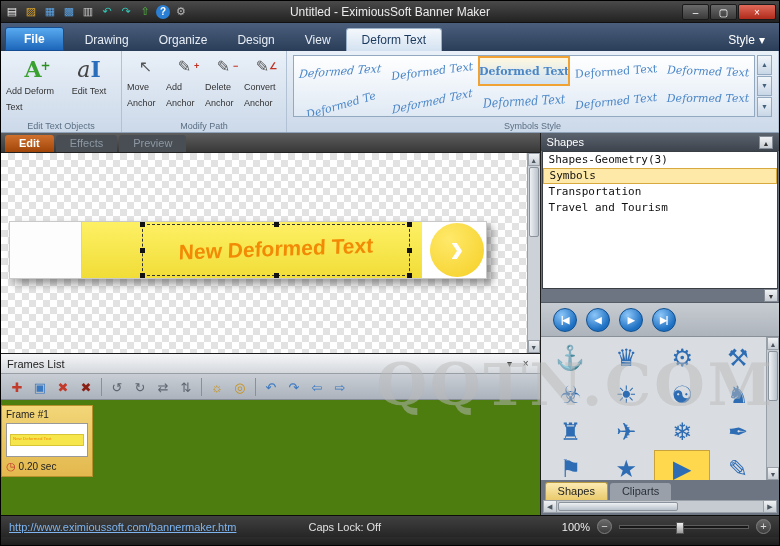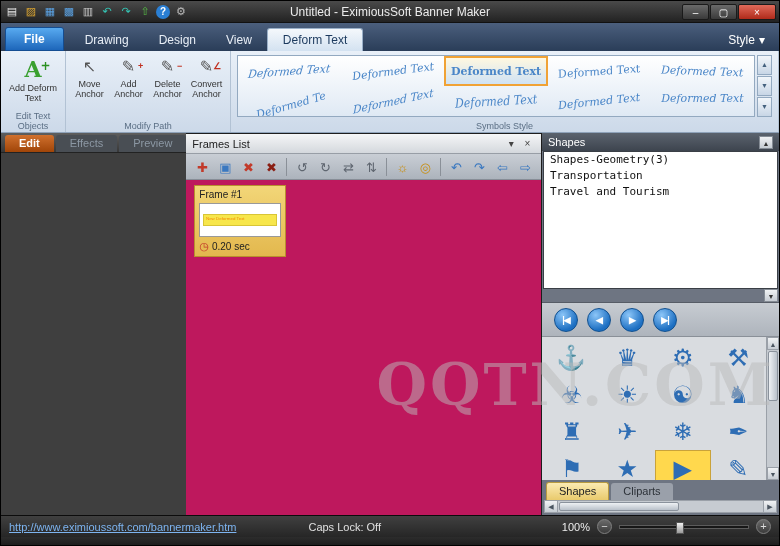--- a/index.html
+++ b/index.html
@@ -33,21 +33,21 @@
   .ribbon { height:82px; background:linear-gradient(#e9f0f8,#ccd9e9); display:flex; border-bottom:1px solid #8fa3ba; }
   .rgroup { position:relative; display:flex; align-items:flex-start; padding:3px 4px 14px; border-right:1px solid #b2c2d4; }
   .rgroup-label { position:absolute; bottom:1px; left:0; right:0; text-align:center; font-size:9px; color:#5a6e84; }
   .big-btn { width:56px; height:62px; display:flex; flex-direction:column; align-items:center; justify-content:flex-start; border:1px solid transparent; border-radius:3px; }
   .big-icon { height:28px; font-size:22px; line-height:28px; position:relative; }
   .icon-addtext { color:#3aa030; font-weight:bold; font-family:"DejaVu Serif",serif; }
   .icon-addtext .plus { position:absolute; right:-9px; top:-3px; font-size:12px; color:#2a9020; font-weight:bold; }
   .icon-edittext { font-family:"DejaVu Serif",serif; }
   .icon-edittext .a { font-style:italic; color:#444; }
   .icon-edittext .i { color:#2a6ebb; font-weight:bold; }
-  .btn-label { font-size:9px; line-height:10px; text-align:center; color:#333; }
+  .btn-label { font-size:9px; line-height:16px; color:#333; }
   .path-btn { width:39px; height:62px; display:flex; flex-direction:column; align-items:center; border:1px solid transparent; border-radius:3px; }
   .path-icon { height:24px; font-size:16px; line-height:24px; color:#555; position:relative; }
   .path-icon .badge { position:absolute; right:-8px; bottom:1px; font-size:9px; font-weight:bold; color:#c03020; }
   .g-style { flex:1; display:flex; }
   .gallery { flex:1; height:62px; margin:1px 2px; background:linear-gradient(#ffffff,#dfe9f4); border:1px solid #93a9c0; display:grid; grid-template-columns:repeat(5,1fr); grid-template-rows:30px 30px; overflow:hidden; }
   .gal-item { display:flex; align-items:center; justify-content:center; overflow:hidden; color:#4a86c8; font-family:"DejaVu Serif",serif; font-style:italic; font-size:11px; white-space:nowrap; }
   .gal-item span { display:inline-block; }
   .gal-item:nth-child(1) span { transform:rotate(-4deg) skewX(-10deg); }
   .gal-item:nth-child(2) span { transform:rotate(-7deg); }
   .gal-item:nth-child(4) span { transform:rotate(-4deg) skewX(8deg); }
@@ -56,21 +56,21 @@
   .gal-item:nth-child(7) span { transform:rotate(-12deg) skewX(-12deg); }
   .gal-item:nth-child(8) span { transform:rotate(-3deg) scaleY(1.15); }
   .gal-item:nth-child(9) span { transform:rotate(-6deg); }
   .gal-item:nth-child(10) span { transform:translateY(-3px); }
   .gal-item.selected { border:2px solid #f0a235; background:linear-gradient(#fff8e0,#cfe2f5); font-weight:bold; font-style:normal; }
   .gal-scroll { width:15px; display:flex; flex-direction:column; gap:1px; margin:1px 2px 14px 0; }
   .gal-scroll .sbtn { flex:1; background:linear-gradient(#f2f6fa,#c8d6e6); border:1px solid #93a9c0; font-size:7px; color:#44617e; text-align:center; line-height:18px; }
 
   
   .main { display:flex; height:382px; }
-  .left-col { width:540px; display:flex; flex-direction:row; background:#3f3f3f; }
+  .left-col { width:540px; display:flex; flex-direction:column; background:#3f3f3f; }
 
   .vtabs { height:20px; background:linear-gradient(#5e5e5e,#383838); display:flex; align-items:flex-end; padding-left:4px; gap:2px; border-bottom:1px solid #222; }
   .vtab { padding:2px 14px 3px; font-size:11px; border-radius:3px 3px 0 0; }
   .vtab.active { background:linear-gradient(#d0702e,#a04508); color:#fff; font-weight:bold; }
   .vtab.inactive { background:#494e54; color:#8c98a4; }
 
   .canvas { height:200px; position:relative; overflow:hidden;
     background-image:
       linear-gradient(45deg,#e2e2e2 25%,transparent 25%,transparent 75%,#e2e2e2 75%),
       linear-gradient(45deg,#e2e2e2 25%,#ffffff 25%,#ffffff 75%,#e2e2e2 75%);
@@ -94,21 +94,21 @@
 
   
   .frames { flex:1; display:flex; flex-direction:column; border-top:1px solid #1d1d1d; }
   .frames-header { height:20px; background:linear-gradient(#f5f6f7,#d4d8dd); display:flex; align-items:center; padding:0 6px; font-size:11px; color:#222; border-bottom:1px solid #989ea6; }
   .frames-header .sp { flex:1; }
   .hdr-btn { width:16px; text-align:center; font-size:10px; color:#444; }
   .frames-toolbar { height:26px; background:linear-gradient(#c9ced5,#acb3bc); display:flex; align-items:center; gap:3px; padding:0 6px; border-bottom:1px solid #878d96; }
   .ftool { width:20px; height:20px; font-size:13px; line-height:20px; text-align:center; border:1px solid transparent; border-radius:2px; }
   .c-red{color:#c23a2a;} .c-dkred{color:#8a1f14;} .c-blue{color:#3a78c0;} .c-gray{color:#5f6670;} .c-gold{color:#c89016;}
   .tsep { width:1px; height:18px; background:#8a9098; margin:0 2px; }
-  .frames-body { flex:1; background:#be185d; padding:5px 8px; }
+  .frames-body { flex:1; background:#4d7c0f; padding:5px 0; }
   .frame-card { width:92px; background:linear-gradient(#f2d678,#e3b84e); border:1px solid #b8902e; padding:3px 4px; }
   .frame-label { font-size:10px; color:#222; }
   .frame-thumb { height:34px; background:#fff; border:1px solid #999; margin:3px 0; position:relative; overflow:hidden; }
   .thumb-strip { position:absolute; left:3px; right:3px; top:10px; height:12px; background:#f7e64b; border:1px solid #d8c536; }
   .thumb-text { font-size:8px; color:#f28a05; white-space:nowrap; transform:scale(.55); transform-origin:0 0; display:block; margin:1px 0 0 2px; }
   .frame-duration { font-size:10px; color:#222; display:flex; align-items:center; gap:3px; }
   .clock { color:#c23a2a; font-size:11px; }
 
   
   .right-col { width:240px; background:#6e7582; border-left:1px solid #1d1d1d; display:flex; flex-direction:column; }
@@ -171,36 +171,43 @@
     <div class="win-controls">
       <div class="win-btn">–</div>
       <div class="win-btn">▢</div>
       <div class="win-btn close">×</div>
     </div>
   </div>
 
   <div class="tabrow">
     <div class="tab file">File</div>
     <div class="tab">Drawing</div>
+    <div class="tab">Organize</div>
     <div class="tab">Design</div>
     <div class="tab">View</div>
     <div class="tab active">Deform Text</div>
     <div class="style-btn">
       <span>Style</span>
       <span>▾</span>
     </div>
   </div>
 
   <div class="ribbon">
     <div class="rgroup">
       <div class="big-btn">
         <div class="big-icon icon-addtext">
           <span>A</span><span class="plus">+</span>
         </div>
         <div class="btn-label">Add Deform Text</div>
+      </div>
+      <div class="big-btn">
+        <div class="big-icon icon-edittext">
+          <span class="a">a</span><span class="i">I</span>
+        </div>
+        <div class="btn-label">Edit Text</div>
       </div>
       <div class="rgroup-label">Edit Text Objects</div>
     </div>
 
     <div class="rgroup">
       <div class="path-btn">
         <div class="path-icon"><span>↖</span></div>
         <div class="btn-label">Move Anchor</div>
       </div>
       <div class="path-btn">
@@ -343,20 +350,21 @@
     </div>
 
     <div class="right-col">
       <div class="shapes-header">
         <span>Shapes</span>
         <span class="sp"></span>
         <span class="mini-btn">▲</span>
       </div>
       <div class="cat-list">
         <div class="cat-item">Shapes-Geometry(3)</div>
+        <div class="cat-item selected">Symbols</div>
         <div class="cat-item">Transportation</div>
         <div class="cat-item">Travel and Tourism</div>
       </div>
       <div class="list-foot">
         <span class="mini-btn">▼</span>
       </div>
       <div class="nav-row">
         <div class="nav-btn">|◀</div>
         <div class="nav-btn">◀</div>
         <div class="nav-btn">▶</div>

